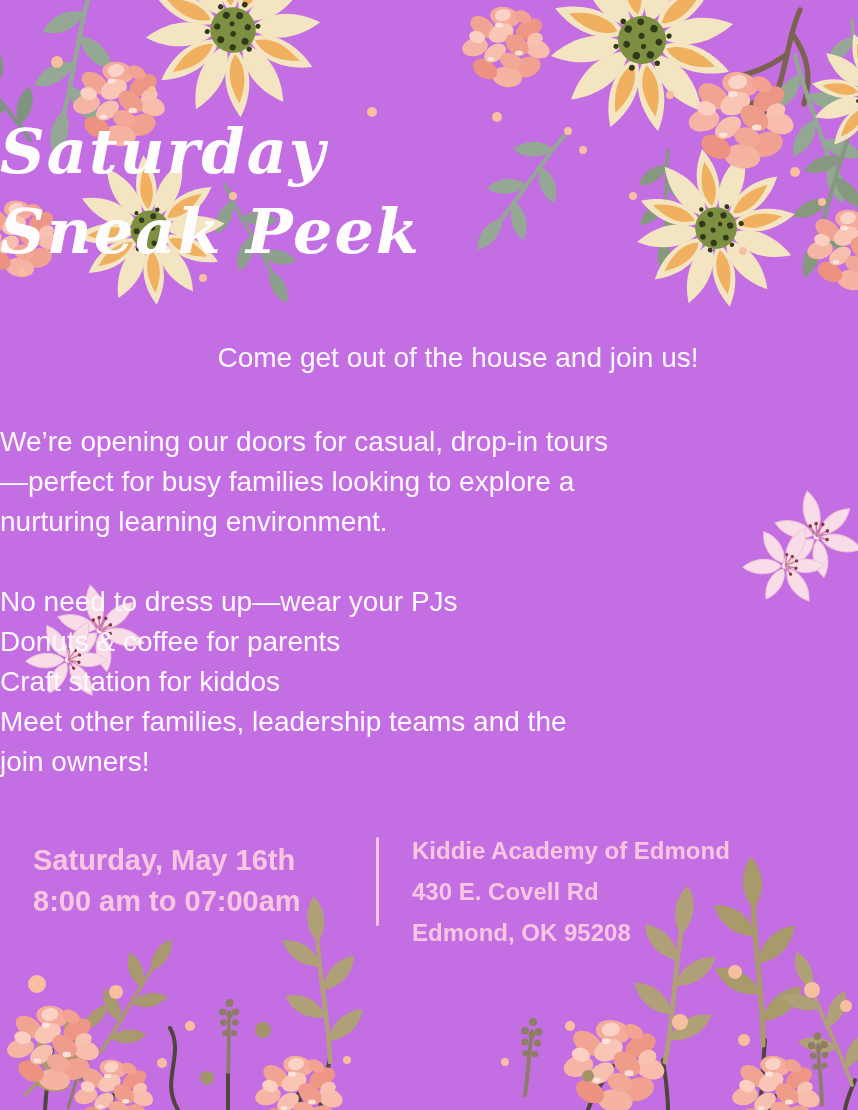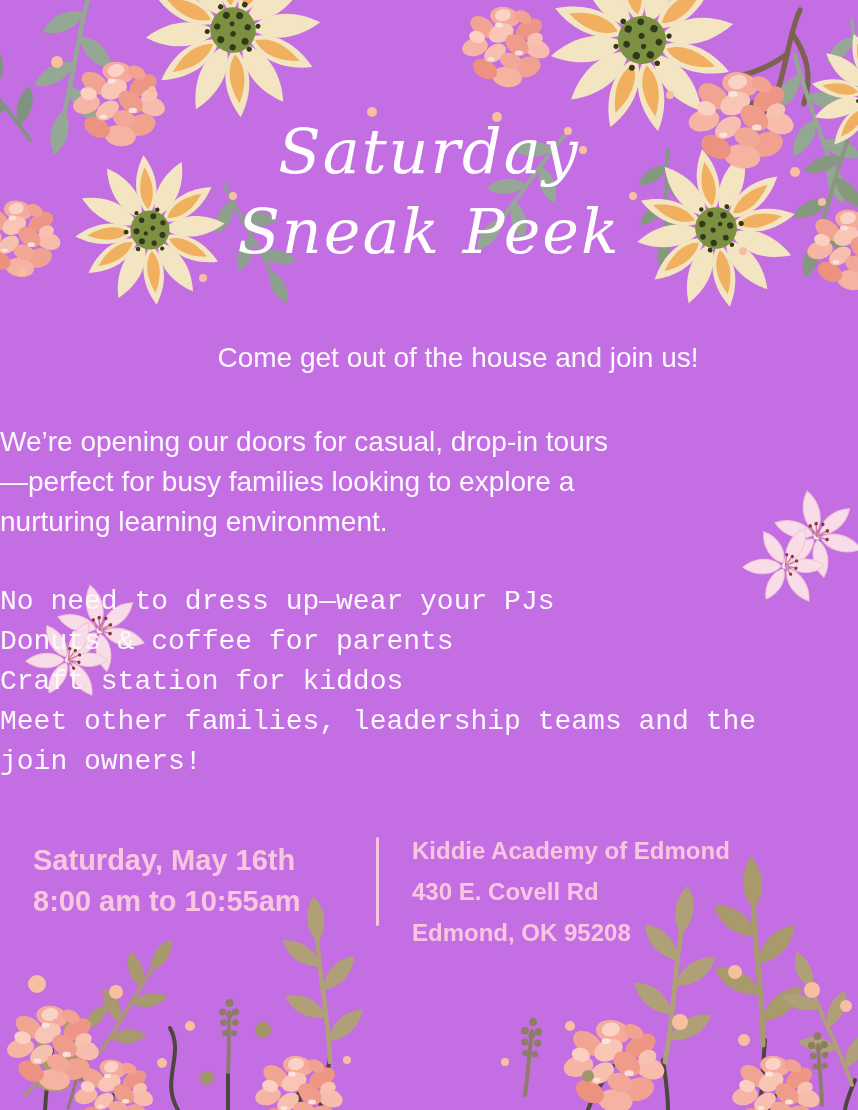--- a/index.html
+++ b/index.html
@@ -3,34 +3,34 @@
 <meta charset="utf-8">
 <style>
   html,body{margin:0;padding:0;background:#888;}
   .flyer{
     position:relative;width:858px;height:1110px;overflow:hidden;
     background:var(--background,#c46ee3);
     font-family:"Liberation Sans",sans-serif;
   }
   .decor{position:absolute;left:0;top:0;width:858px;height:1110px;display:block;}
   .title{
-    position:absolute;top:112px;left:0;width:100%;text-align:center;
-    font-family:"DejaVu Serif",serif;font-style:italic;font-weight:normal;
+    position:absolute;top:112px;left:0;width:100%;
+    font-family:"DejaVu Serif",serif;font-style:italic;font-weight:bold;
     color:var(--title-text,#fefdfe);font-size:62px;line-height:80px;letter-spacing:2px;
   }
   .intro{
     position:absolute;top:338px;left:0;width:100%;text-align:center;
     font-size:28px;line-height:40px;color:var(--body-text,#fdf8fd);padding-left:29px;
   }
   .para{
     position:absolute;left:0;width:100%;
     font-size:28px;line-height:40px;color:var(--body-text,#fdf8fd);
   }
   .para.tour{top:422px;}
-  .para.perks{top:582px;font-family:Liberation Mono, monospace;}
+  .para.perks{top:582px;}
   .footer-date{
     position:absolute;left:33px;top:840px;
     font-size:29px;font-weight:bold;line-height:41px;
     color:var(--accent-pink,#f8c6e0);
   }
   .divider{
     position:absolute;left:376px;top:837px;width:3px;height:89px;border-radius:2px;
     background:var(--accent-pink,#f8c6e0);
   }
   .footer-venue{
@@ -290,21 +290,21 @@
   <div class="para perks">
     <div>No need to dress up—wear your PJs</div>
     <div>Donuts &amp; coffee for parents</div>
     <div>Craft station for kiddos</div>
     <div>Meet other families, leadership teams and the</div>
     <div>join owners!</div>
   </div>
 
   <div class="footer-date">
     <div>Saturday, May 16th</div>
-    <div>8:00 am to 10:55am</div>
+    <div>8:00 am to 07:00am</div>
   </div>
 
   <div class="divider"></div>
 
   <div class="footer-venue">
     <div>Kiddie Academy of Edmond</div>
     <div>430 E. Covell Rd</div>
     <div>Edmond, OK 95208</div>
   </div>
 

